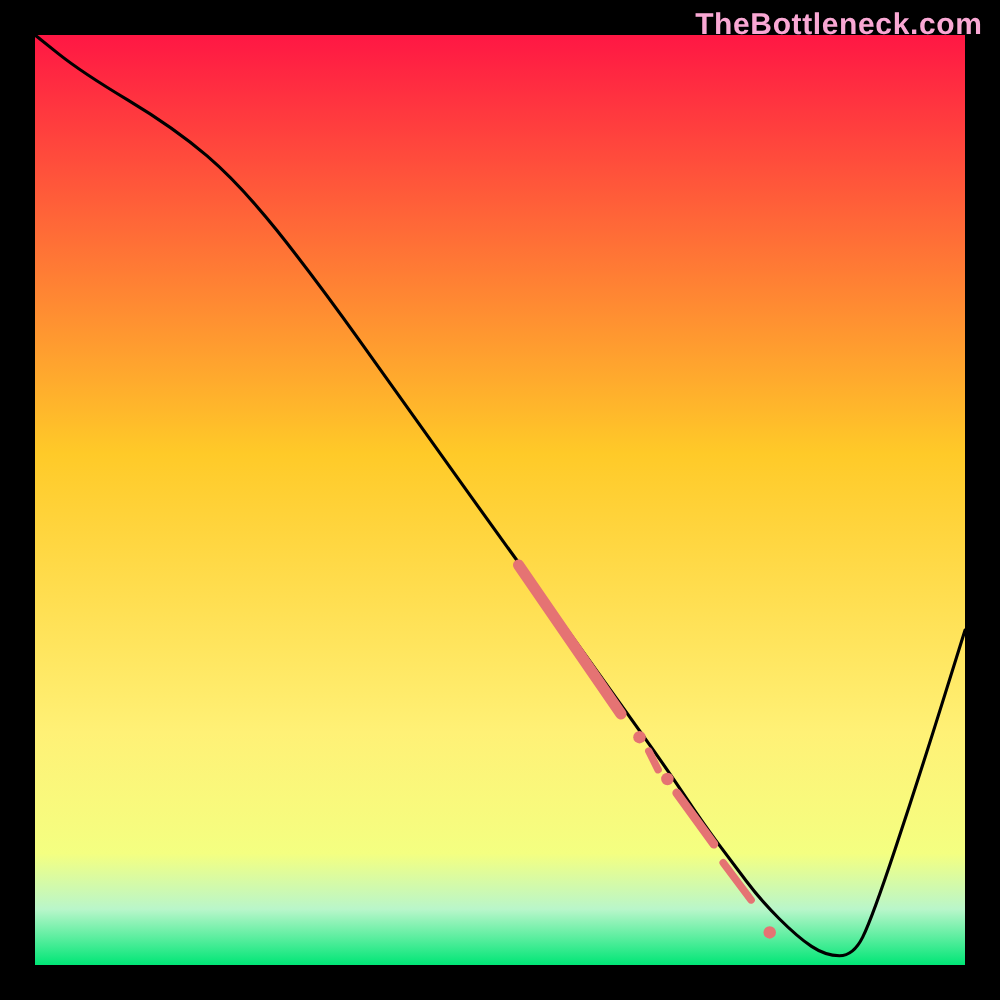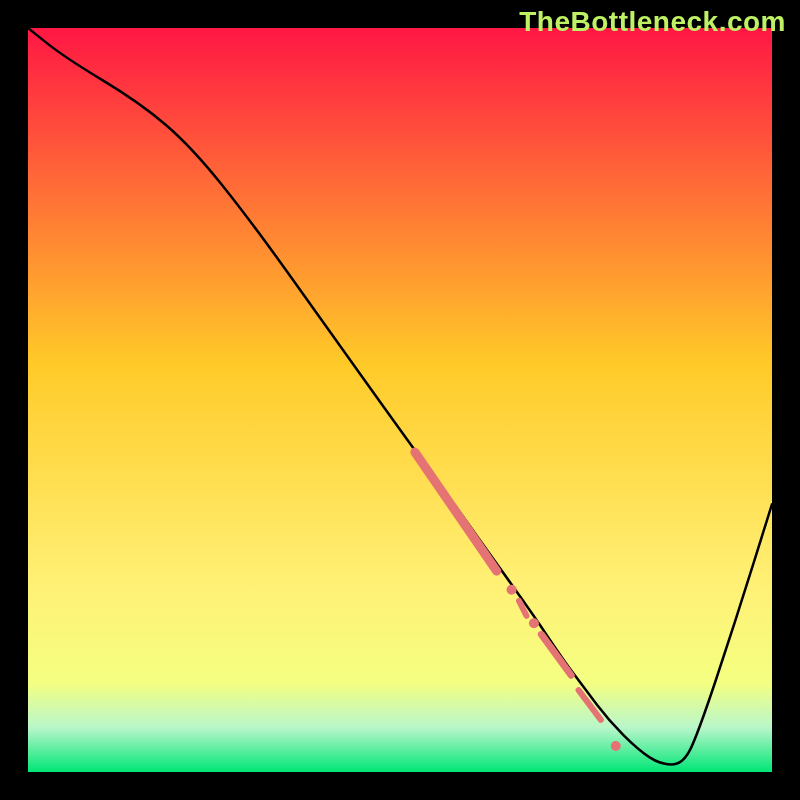--- a/index.html
+++ b/index.html
@@ -18,23 +18,23 @@
   svg.chart {
     position: absolute;
     left: 0;
     top: 0;
   }
   .watermark {
     position: absolute;
     top: 6px;
     right: 14px;
     font-family: Arial, Helvetica, sans-serif;
-    font-size: 28px;
+    font-size: 24px;
     font-weight: 600;
-    color: #bef264;
+    color: #f9a8d4;
     letter-spacing: 0.5px;
     user-select: none;
   }
 </style>
 </head>
 <body>
 
 <div class="stage">
 
   <svg class="chart" width="800" height="800" viewBox="0 0 800 800">

